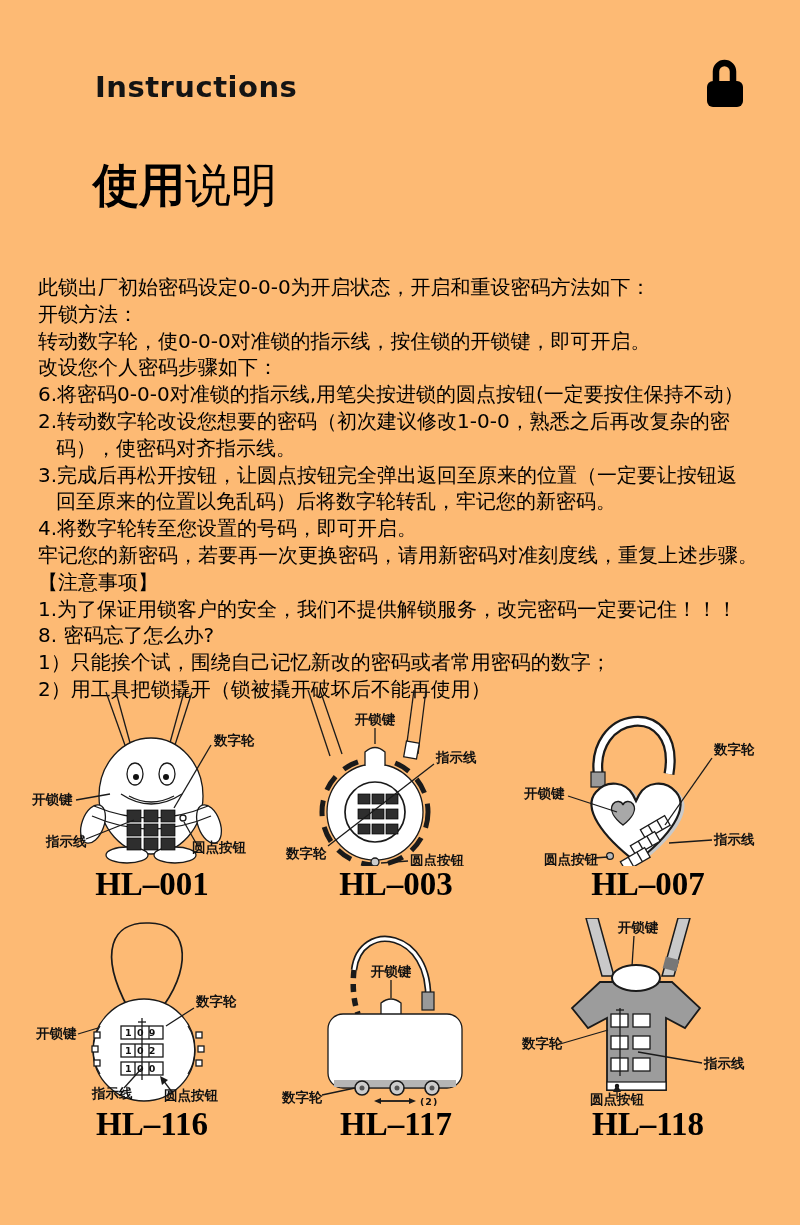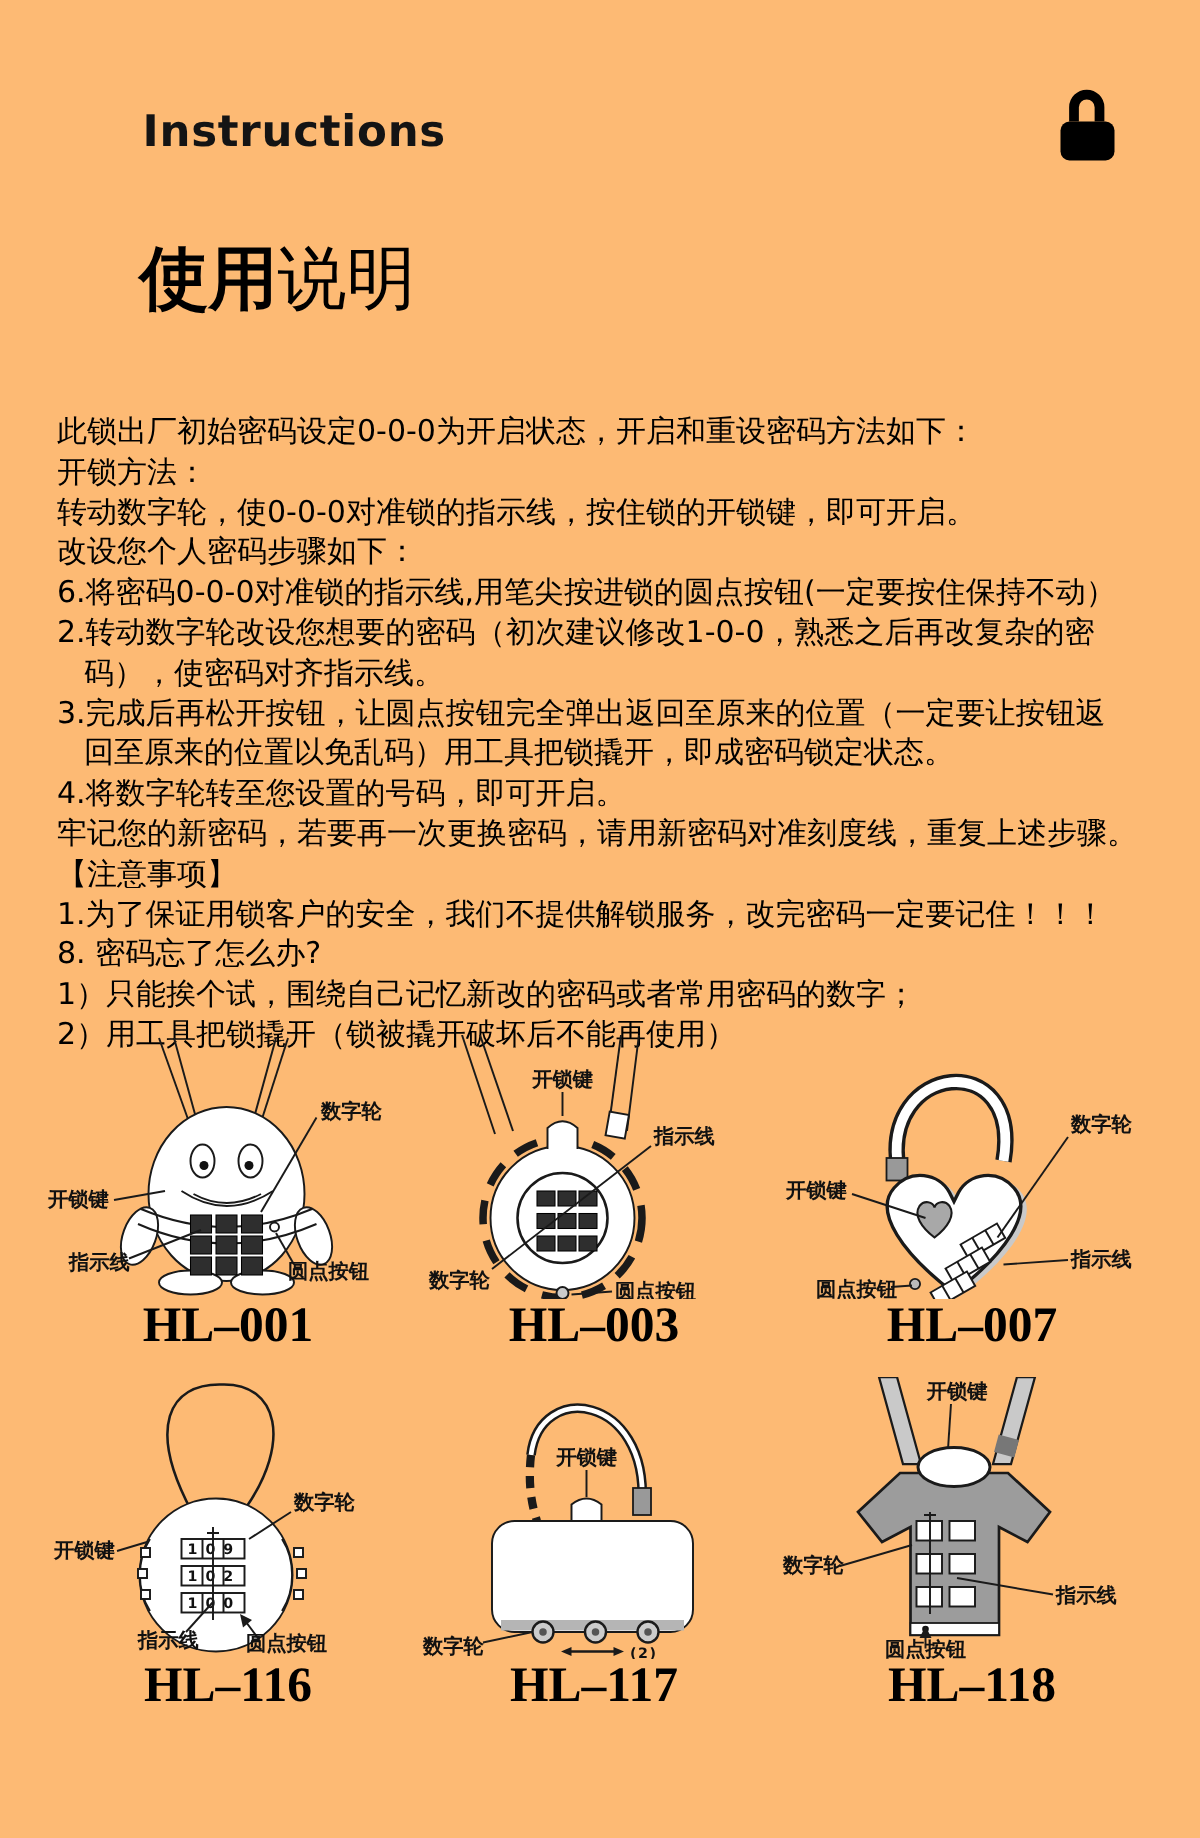--- a/index.html
+++ b/index.html
@@ -46,21 +46,21 @@
 
   <div class="body-text">
     <div class="bline">此锁出厂初始密码设定0-0-0为开启状态，开启和重设密码方法如下：</div>
     <div class="bline">开锁方法：</div>
     <div class="bline">转动数字轮，使0-0-0对准锁的指示线，按住锁的开锁键，即可开启。</div>
     <div class="bline">改设您个人密码步骤如下：</div>
     <div class="bline">6.将密码0-0-0对准锁的指示线,用笔尖按进锁的圆点按钮(一定要按住保持不动）</div>
     <div class="bline">2.转动数字轮改设您想要的密码（初次建议修改1-0-0，熟悉之后再改复杂的密</div>
     <div class="bline indent">码），使密码对齐指示线。</div>
     <div class="bline">3.完成后再松开按钮，让圆点按钮完全弹出返回至原来的位置（一定要让按钮返</div>
-    <div class="bline indent">回至原来的位置以免乱码）用工具把锁撬开，即成密码锁定状态。</div>
+    <div class="bline indent">回至原来的位置以免乱码）后将数字轮转乱，牢记您的新密码。</div>
     <div class="bline">4.将数字轮转至您设置的号码，即可开启。</div>
     <div class="bline">牢记您的新密码，若要再一次更换密码，请用新密码对准刻度线，重复上述步骤。</div>
     <div class="bline">【注意事项】</div>
     <div class="bline">1.为了保证用锁客户的安全，我们不提供解锁服务，改完密码一定要记住！！！</div>
     <div class="bline">8. 密码忘了怎么办?</div>
     <div class="bline">1）只能挨个试，围绕自己记忆新改的密码或者常用密码的数字；</div>
     <div class="bline">2）用工具把锁撬开（锁被撬开破坏后不能再使用）</div>
   </div>
 
   <div class="diagram-row row1">

